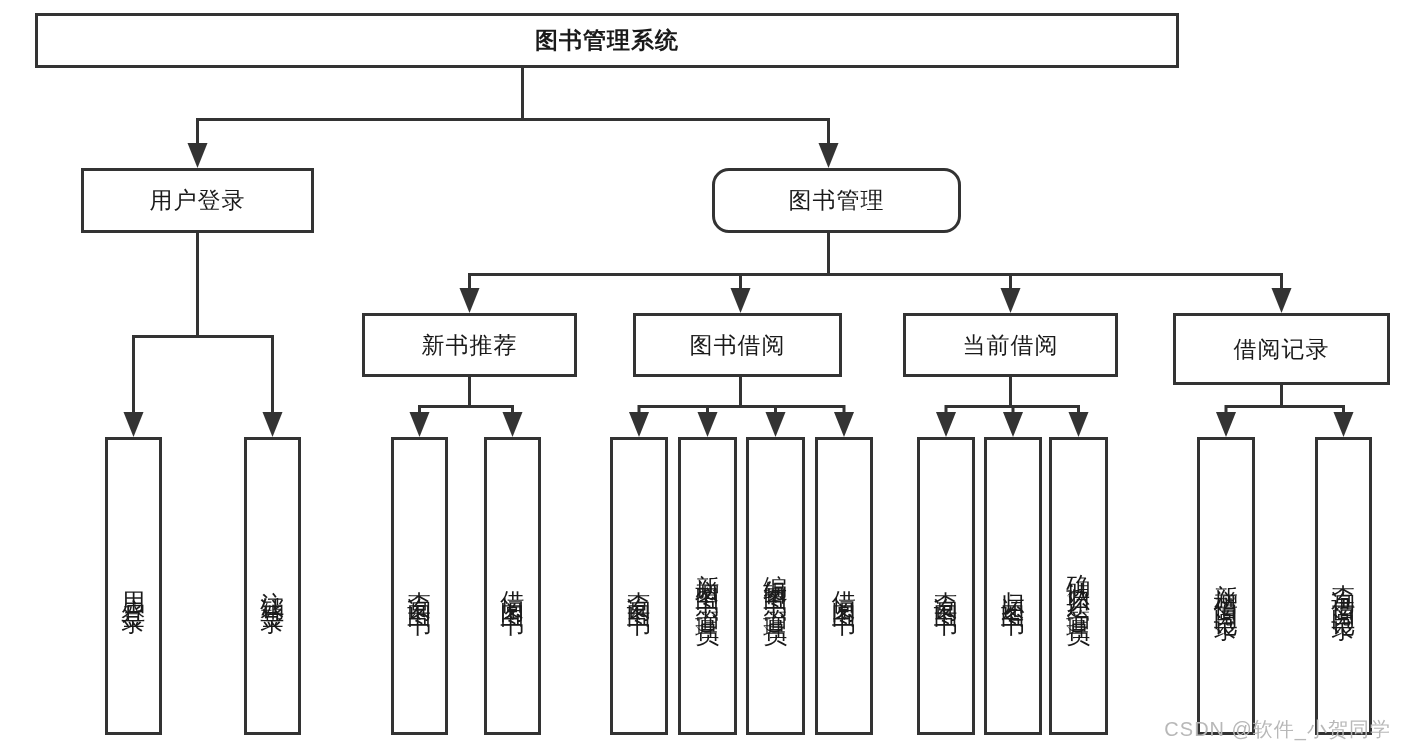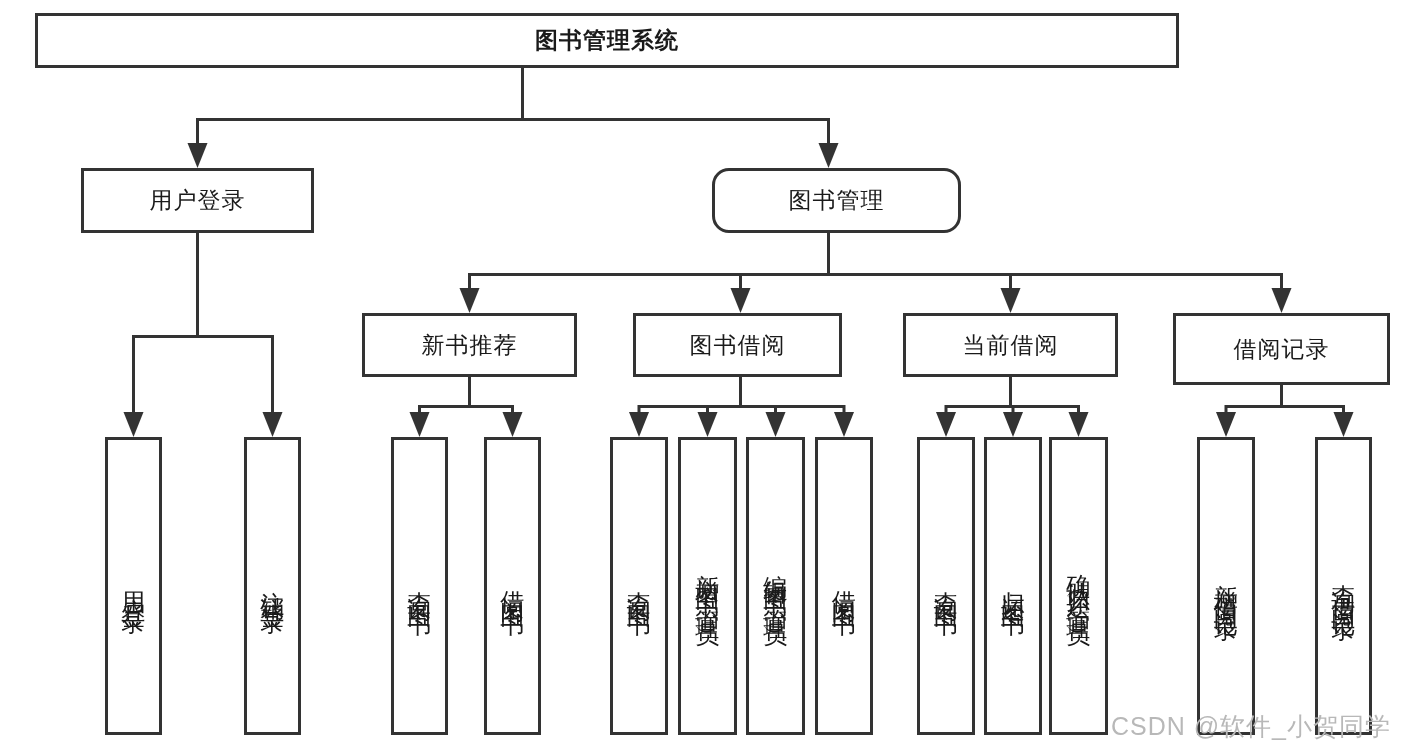--- a/index.html
+++ b/index.html
@@ -31,21 +31,21 @@
   .leaf  { font-size: 24px; }
   .leaf .vtext {
     writing-mode: vertical-rl;
     text-orientation: mixed;
     letter-spacing: 7px;
     line-height: 1.15;
   }
   .watermark {
     position: absolute;
     right: 14px; bottom: 4px;
-    font-size: 25px;
+    font-size: 20px;
     letter-spacing: 1px;
     color: var(--watermark);
     z-index: 2;
   }
 </style>
 </head>
 <body>
 
 <div class="canvas">
 

